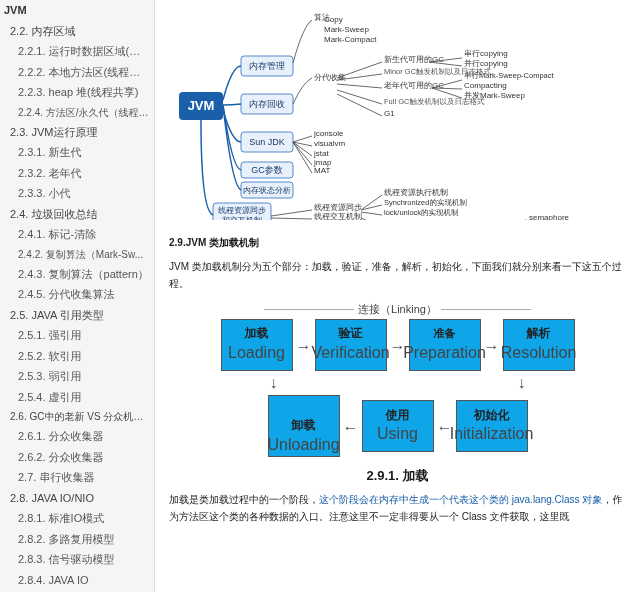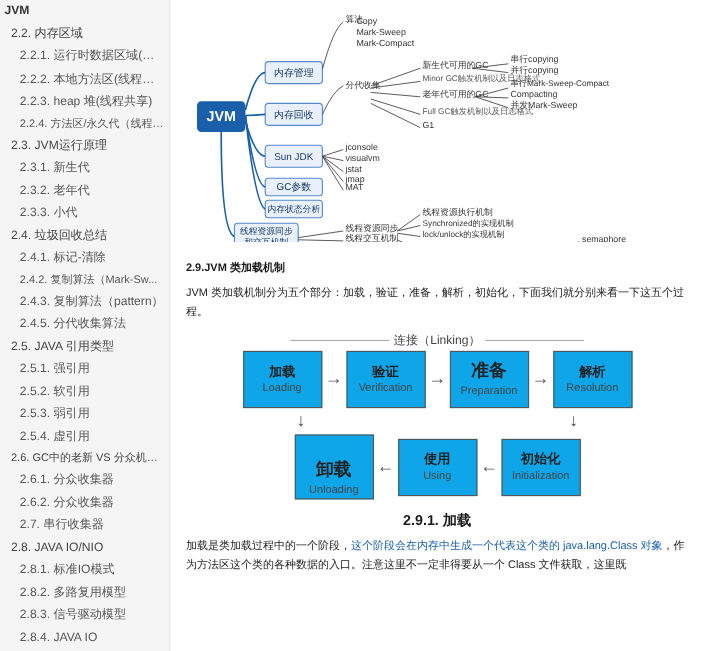--- a/index.html
+++ b/index.html
@@ -97,21 +97,21 @@
       display: flex;
       flex-direction: column;
       align-items: center;
       justify-content: center;
       font-size: 11px;
       color: #222;
       text-align: center;
       line-height: 1.4;
     }
     .process-box .en {
-      font-size: 10px;
+      font-size: 16px;
       color: #444;
     }
     .process-arrow {
       font-size: 16px;
       color: #555;
       padding: 0 3px;
       display: flex;
       align-items: center;
     }
     .process-row {
@@ -283,40 +283,40 @@
         <div style="font-size:12px;font-weight:bold;">加载</div>
         <div class="en">Loading</div>
       </div>
       <div class="process-arrow">→</div>
       <div class="process-box">
         <div style="font-size:12px;font-weight:bold;">验证</div>
         <div class="en">Verification</div>
       </div>
       <div class="process-arrow">→</div>
       <div class="process-box">
-        <div style="font-size:16px;font-weight:bold;">准备</div>
+        <div style="font-size:11px;font-weight:bold;">准备</div>
         <div class="en">Preparation</div>
       </div>
       <div class="process-arrow">→</div>
       <div class="process-box">
         <div style="font-size:12px;font-weight:bold;">解析</div>
         <div class="en">Resolution</div>
       </div>
     </div>
 
     <div style="display:flex;justify-content:space-between;width:320px;margin:0 auto;">
       <div class="arrow-down" style="width:72px;justify-content:center;font-size:16px;color:#555;">↓</div>
       <div style="width:72px;"></div>
       <div style="width:72px;"></div>
       <div class="arrow-down" style="width:72px;justify-content:center;font-size:16px;color:#555;">↓</div>
     </div>
 
     <div class="process-row">
       <div class="process-box">
-        <div style="font-size:16px;font-weight:bold;margin-top:21px;">卸载</div>
+        <div style="font-size:12px;font-weight:bold;margin-top:21px;">卸载</div>
         <div class="en">Unloading</div>
       </div>
       <div class="process-arrow">←</div>
       <div class="process-box">
         <div style="font-size:12px;font-weight:bold;">使用</div>
         <div class="en">Using</div>
       </div>
       <div class="process-arrow">←</div>
       <div class="process-box">
         <div style="font-size:12px;font-weight:bold;">初始化</div>

